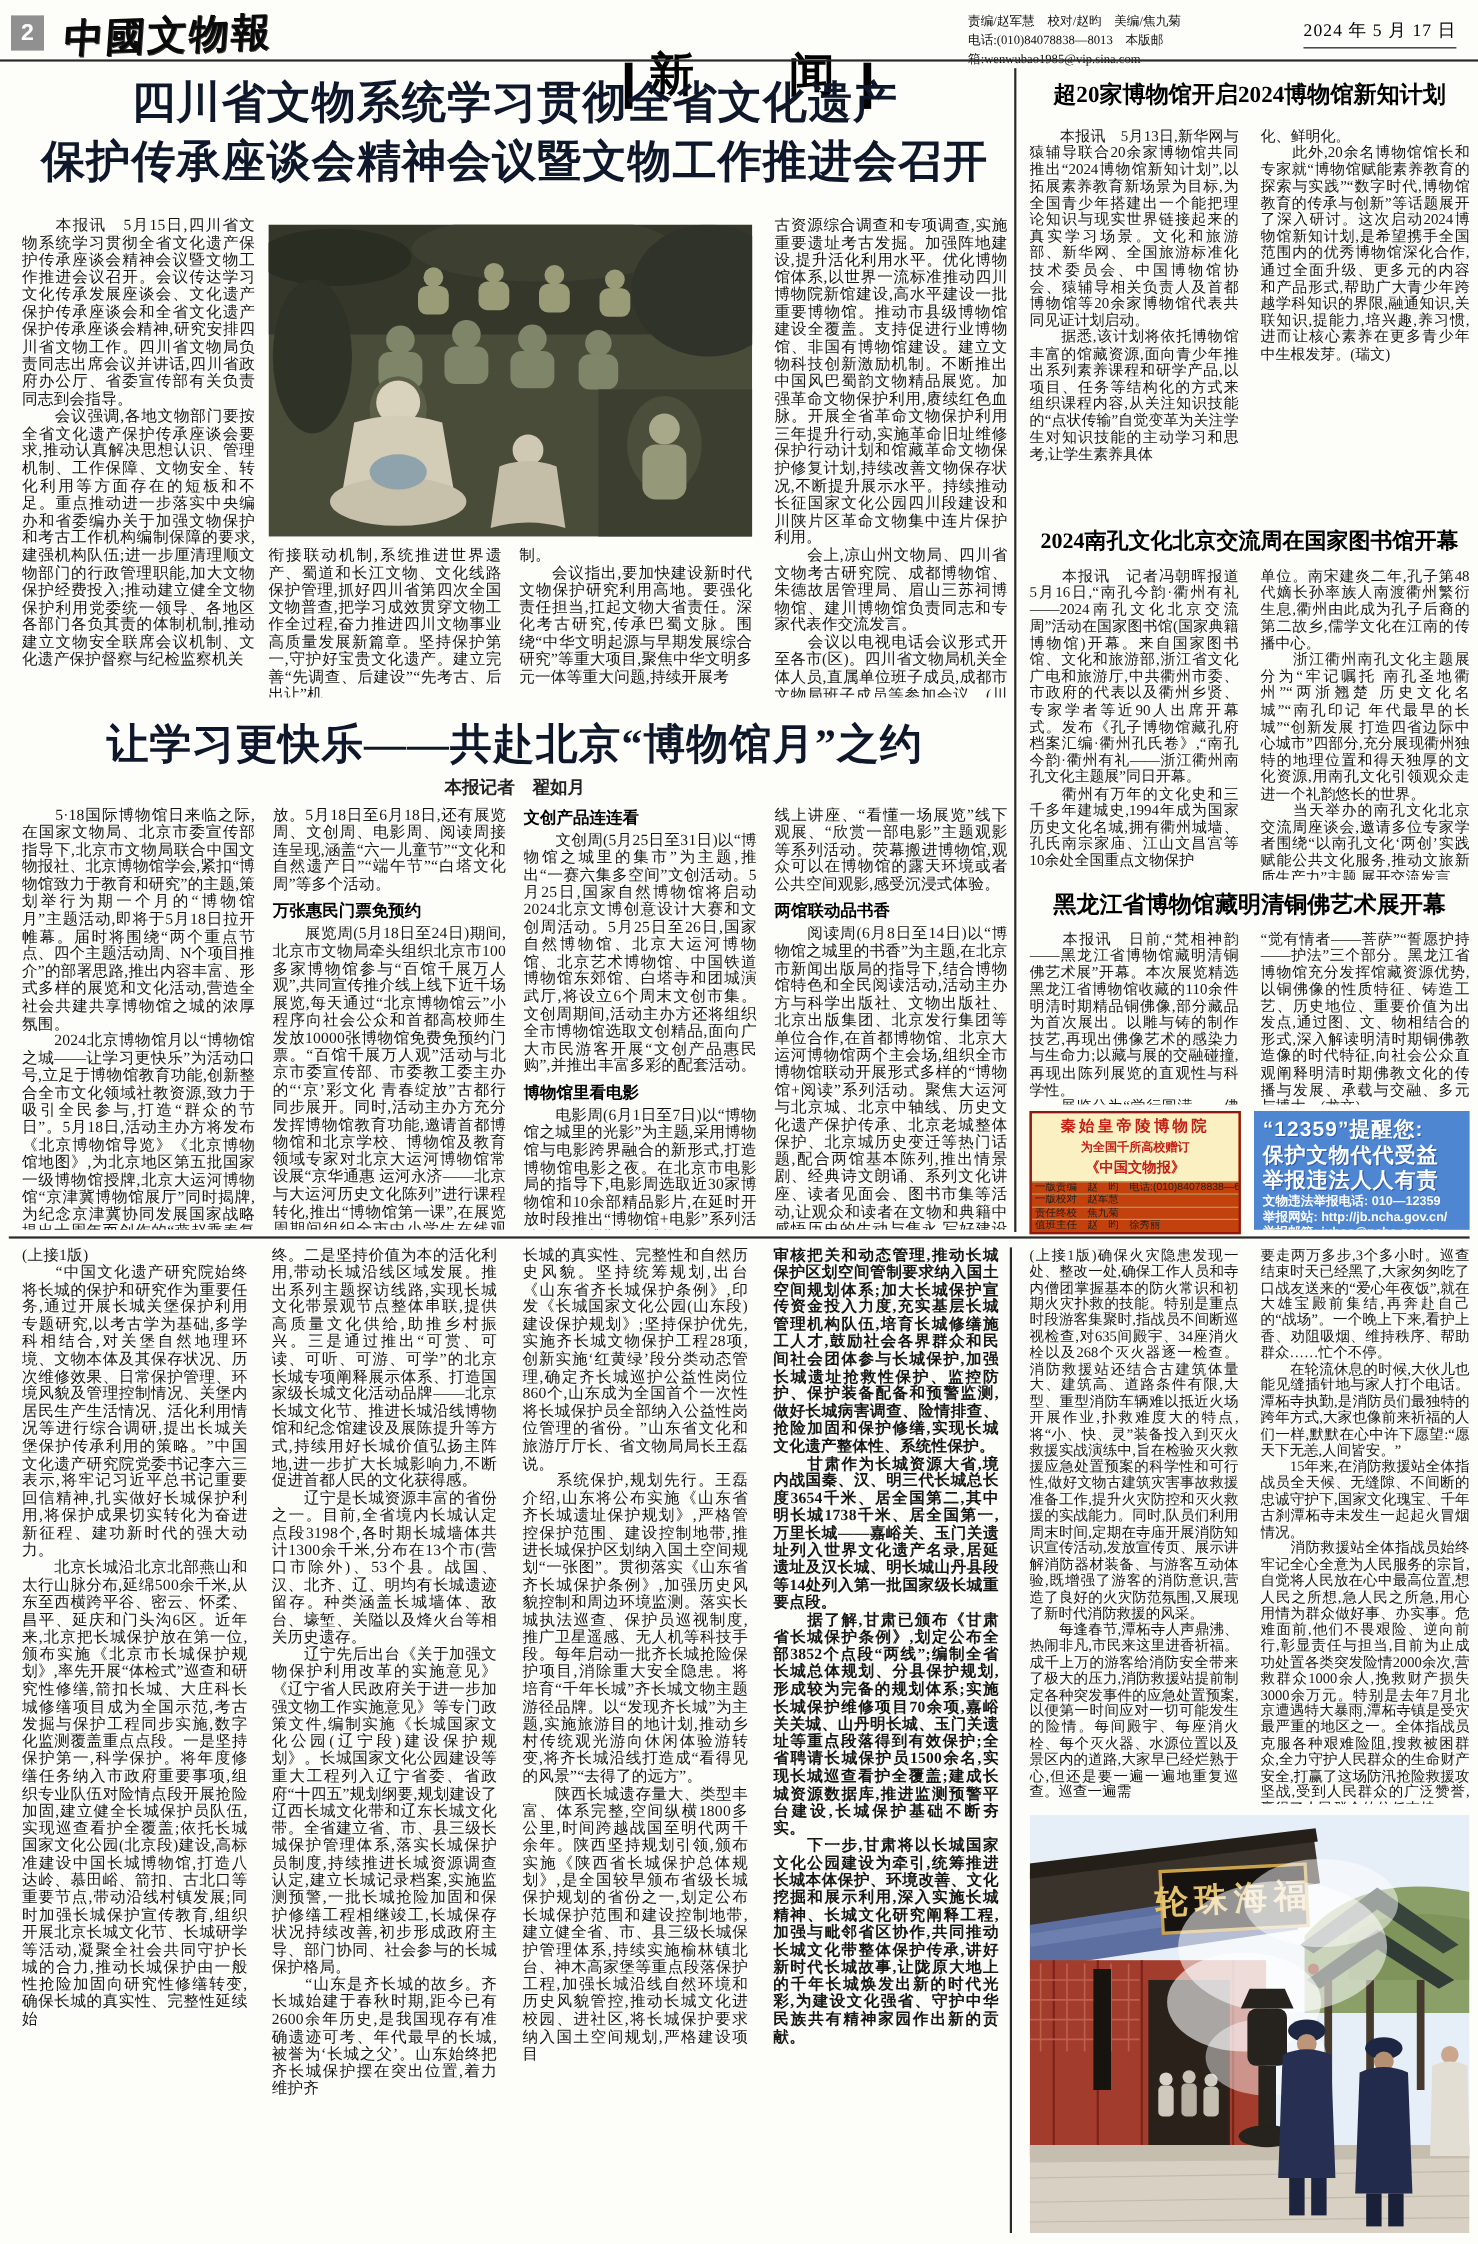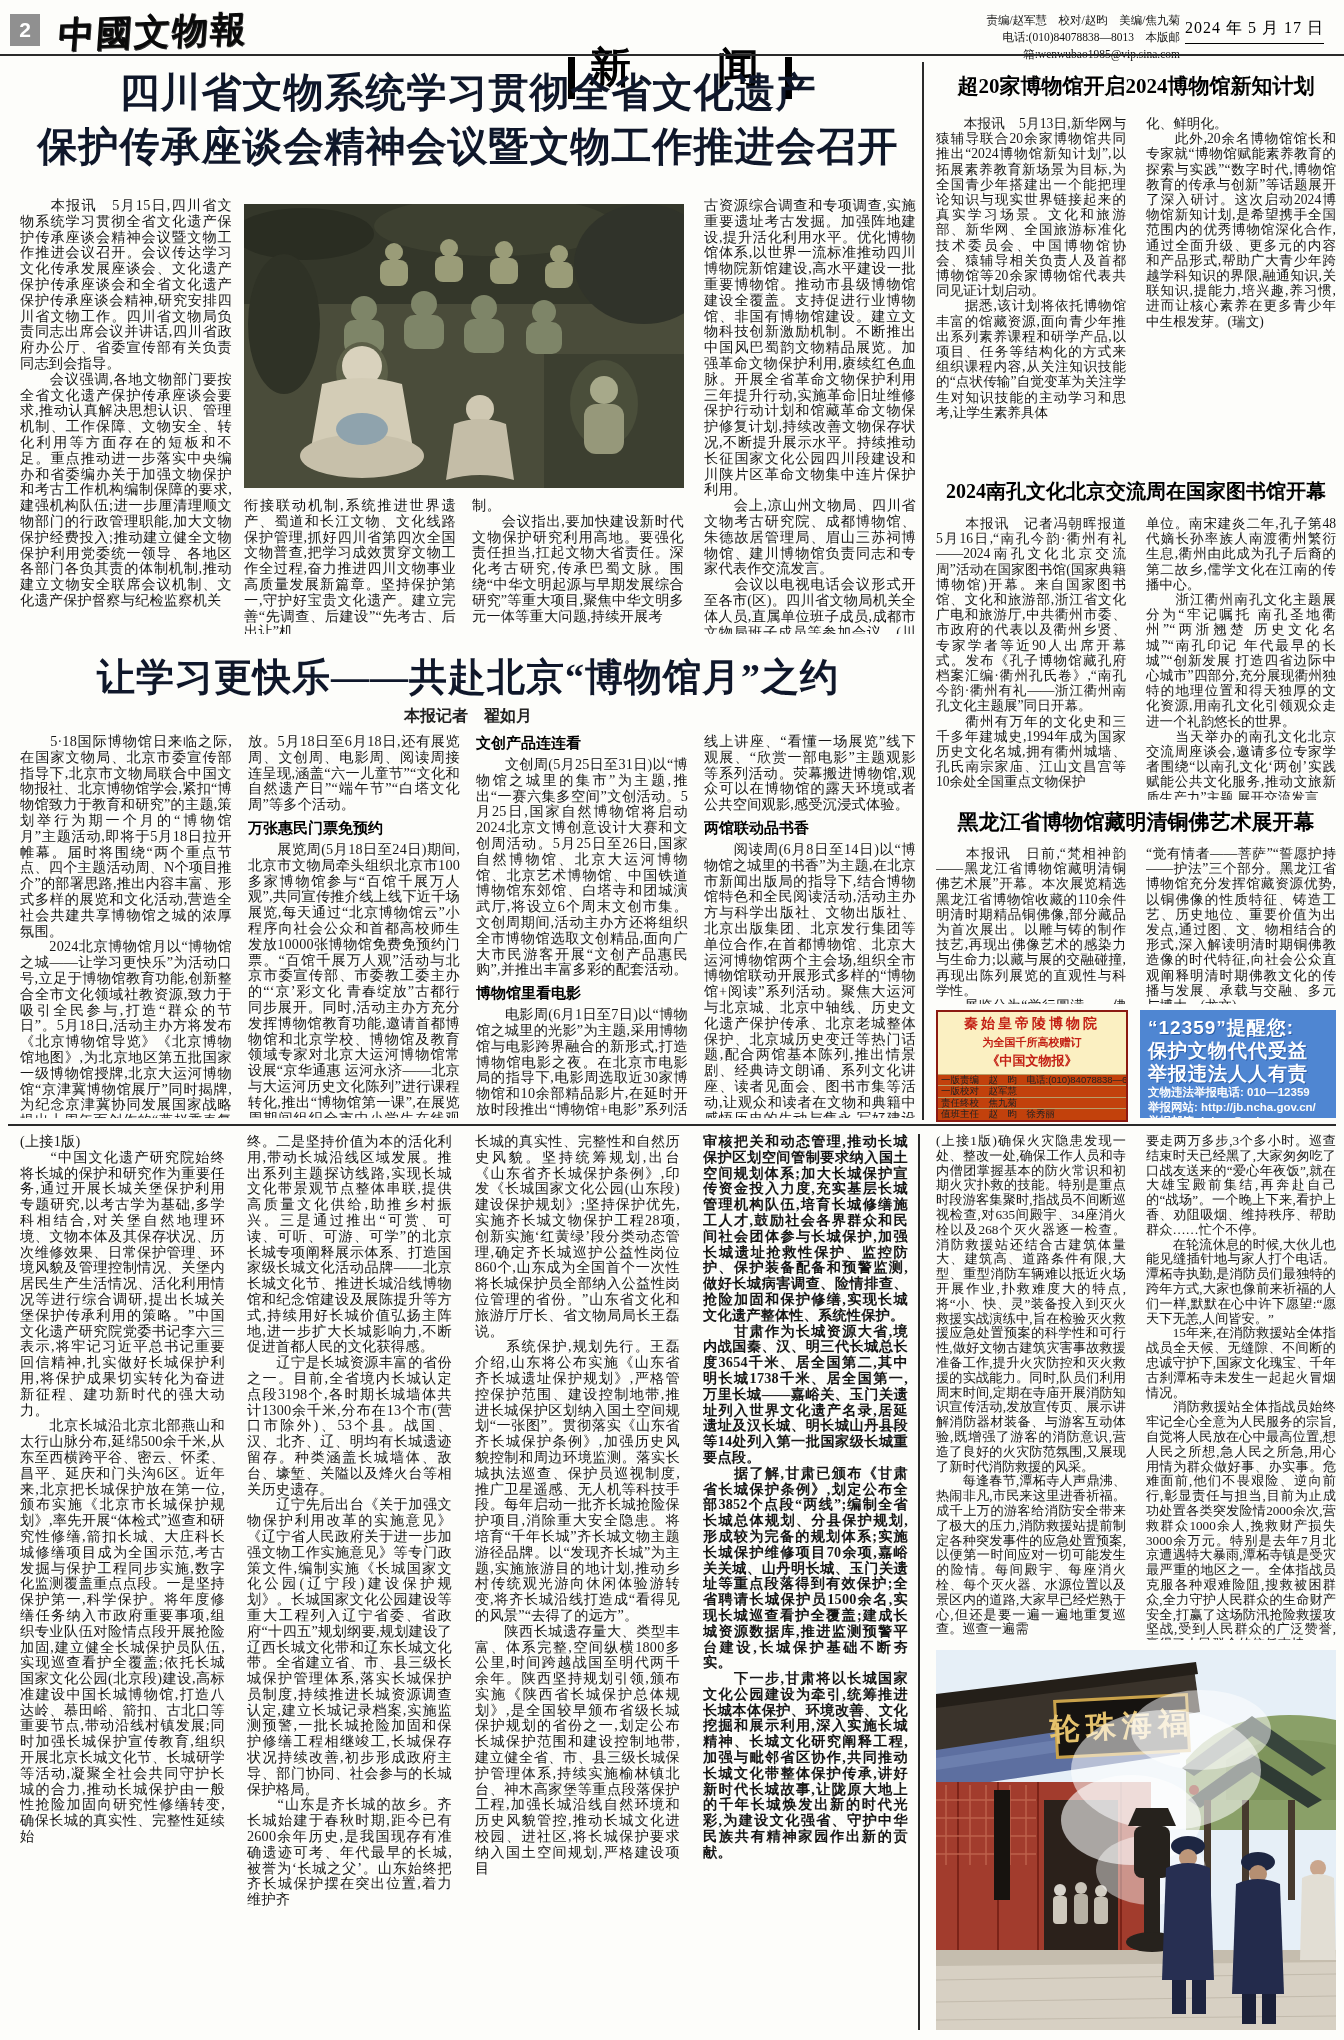--- a/index.html
+++ b/index.html
@@ -37,21 +37,21 @@
 
 <div class="page">
 
   <div class="abs pagenum" style="left:10px;top:14px;width:30px;height:32px;">2</div>
   <div class="abs masthead" style="left:58px;top:8px;">中國文物報</div>
   <div class="abs" style="left:560px;top:2px;width:240px;text-align:center;margin-top:38px;">
     <span class="sbar"></span>
     <span class="section-title" style="margin-left:10px;">新　闻</span>
     <span class="sbar"></span>
   </div>
-  <div class="abs credits" style="left:880px;top:12px;width:300px;text-align:right;">
+  <div class="abs credits" style="left:880px;top:12px;width:300px;">
     <div>责编/赵军慧　校对/赵昀　美编/焦九菊</div>
     <div>电话:(010)84078838—8013　本版邮箱:wenwubao1985@vip.sina.com</div>
   </div>
   <div class="abs dateline" style="left:1185px;top:18px;">2024 年 5 月 17 日</div>
   <div class="abs hrule" style="left:0;top:54px;width:1344px;"></div>
 
   <div class="abs vrule" style="left:922px;top:62px;height:1058px;"></div>
   <div class="abs hrule" style="left:8px;top:1124px;width:1328px;"></div>
   <div class="abs vrule" style="left:918px;top:1134px;height:896px;"></div>
 

